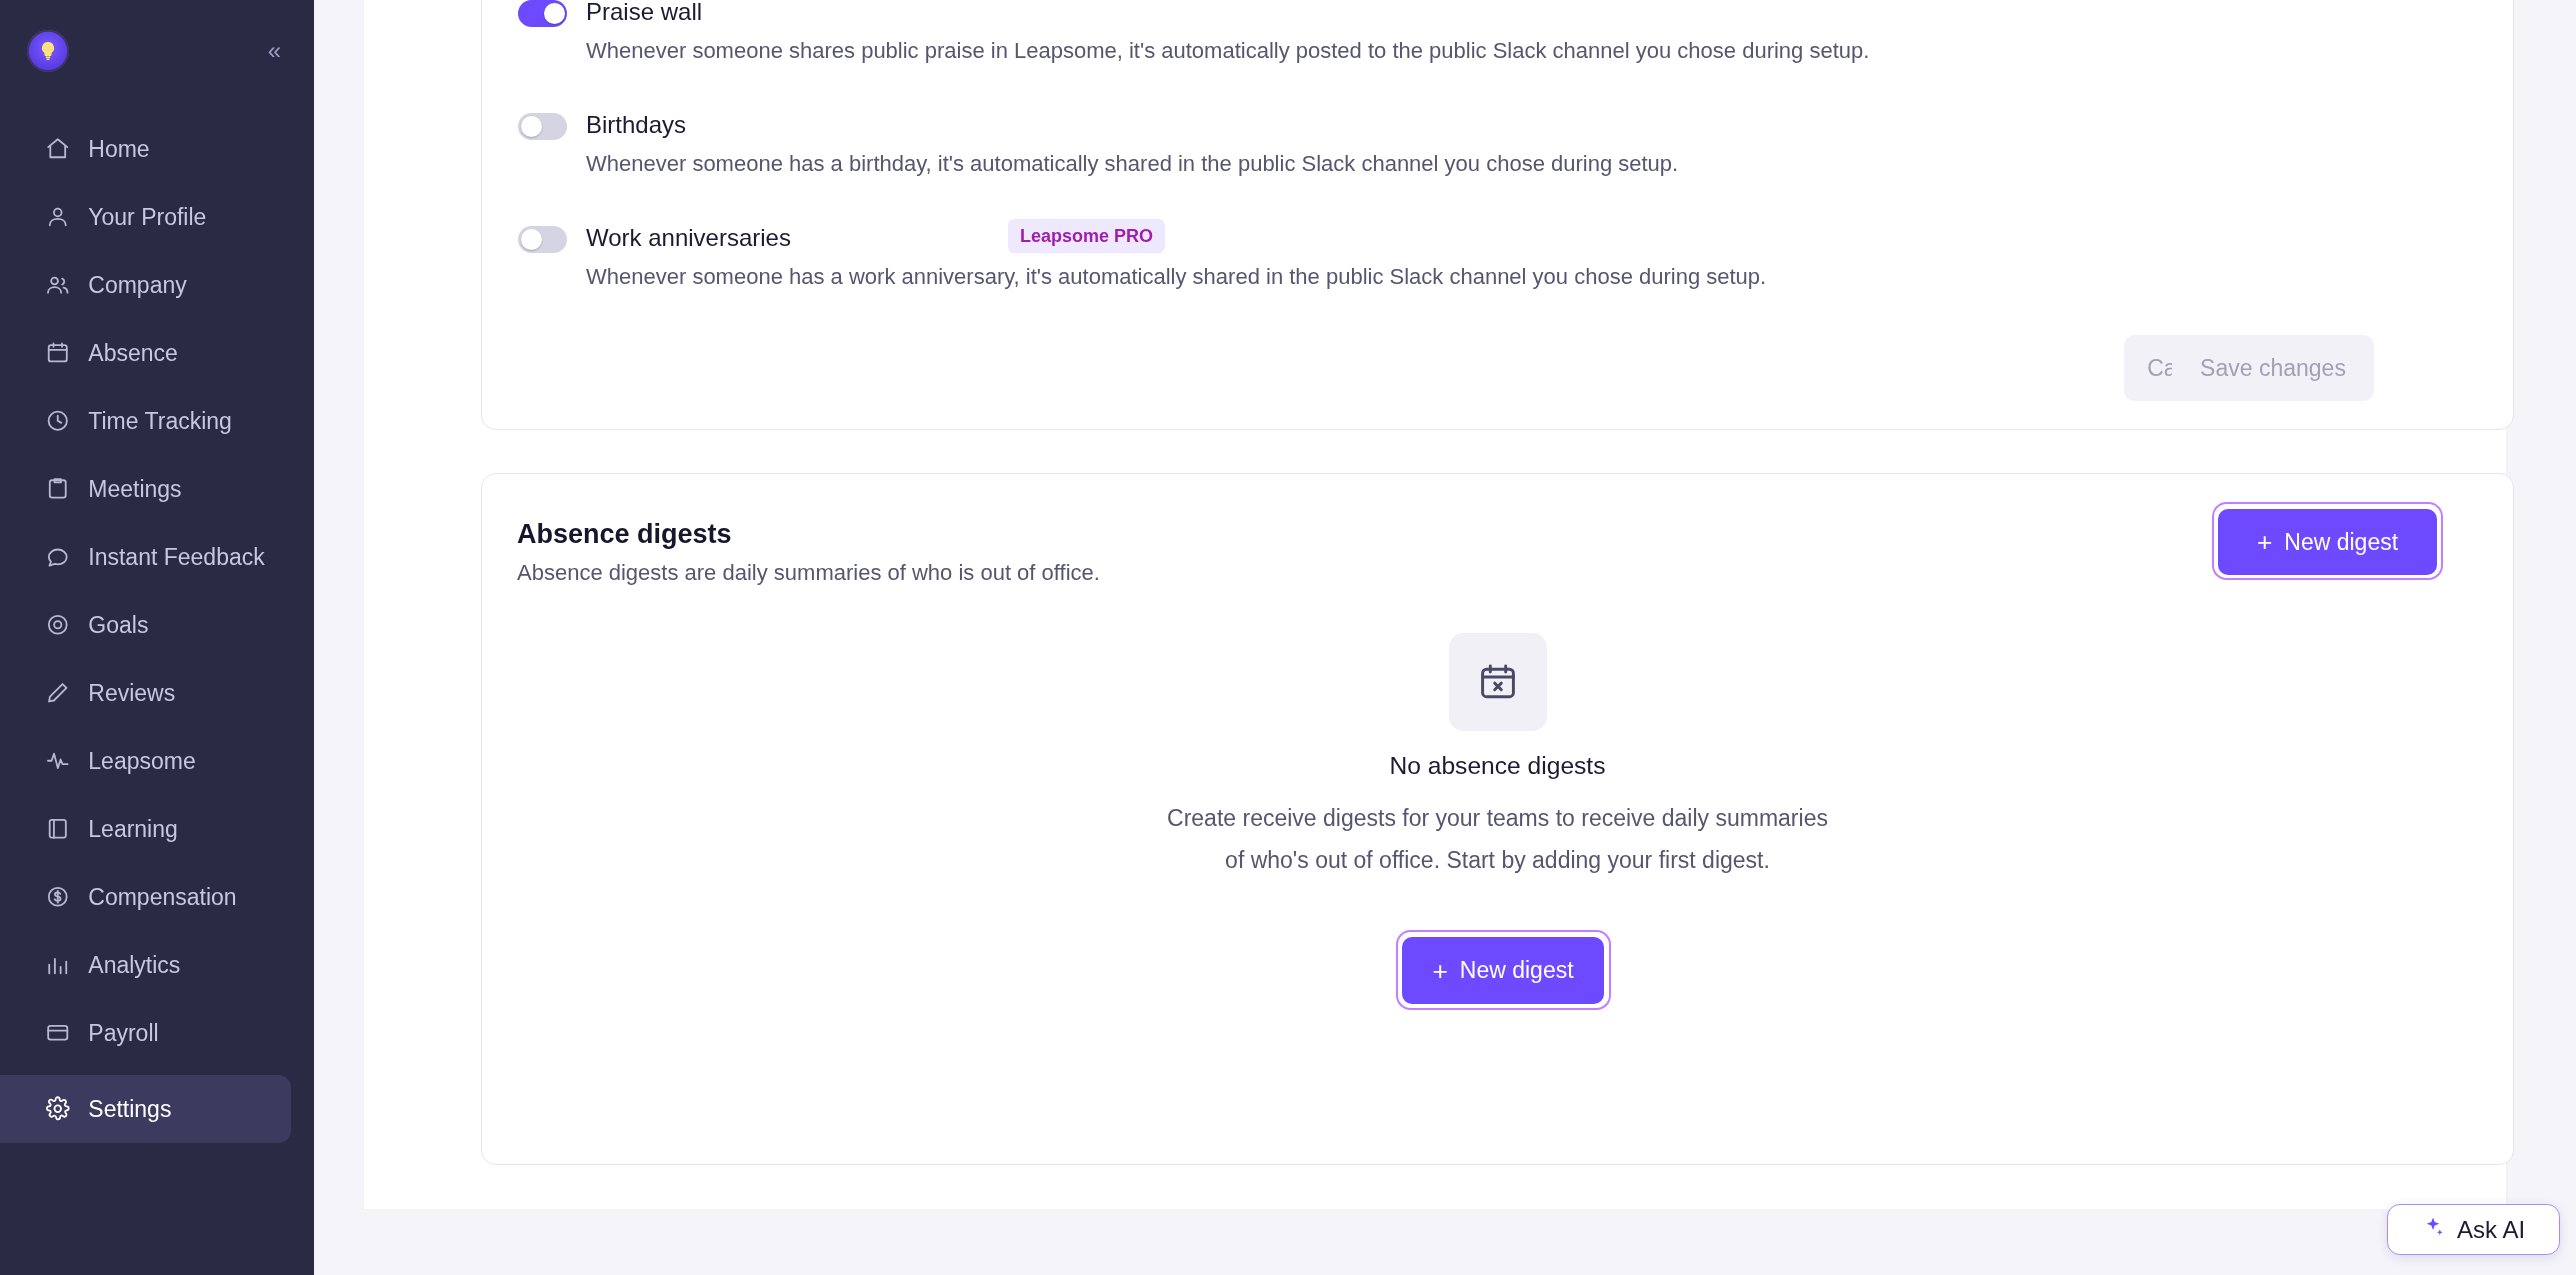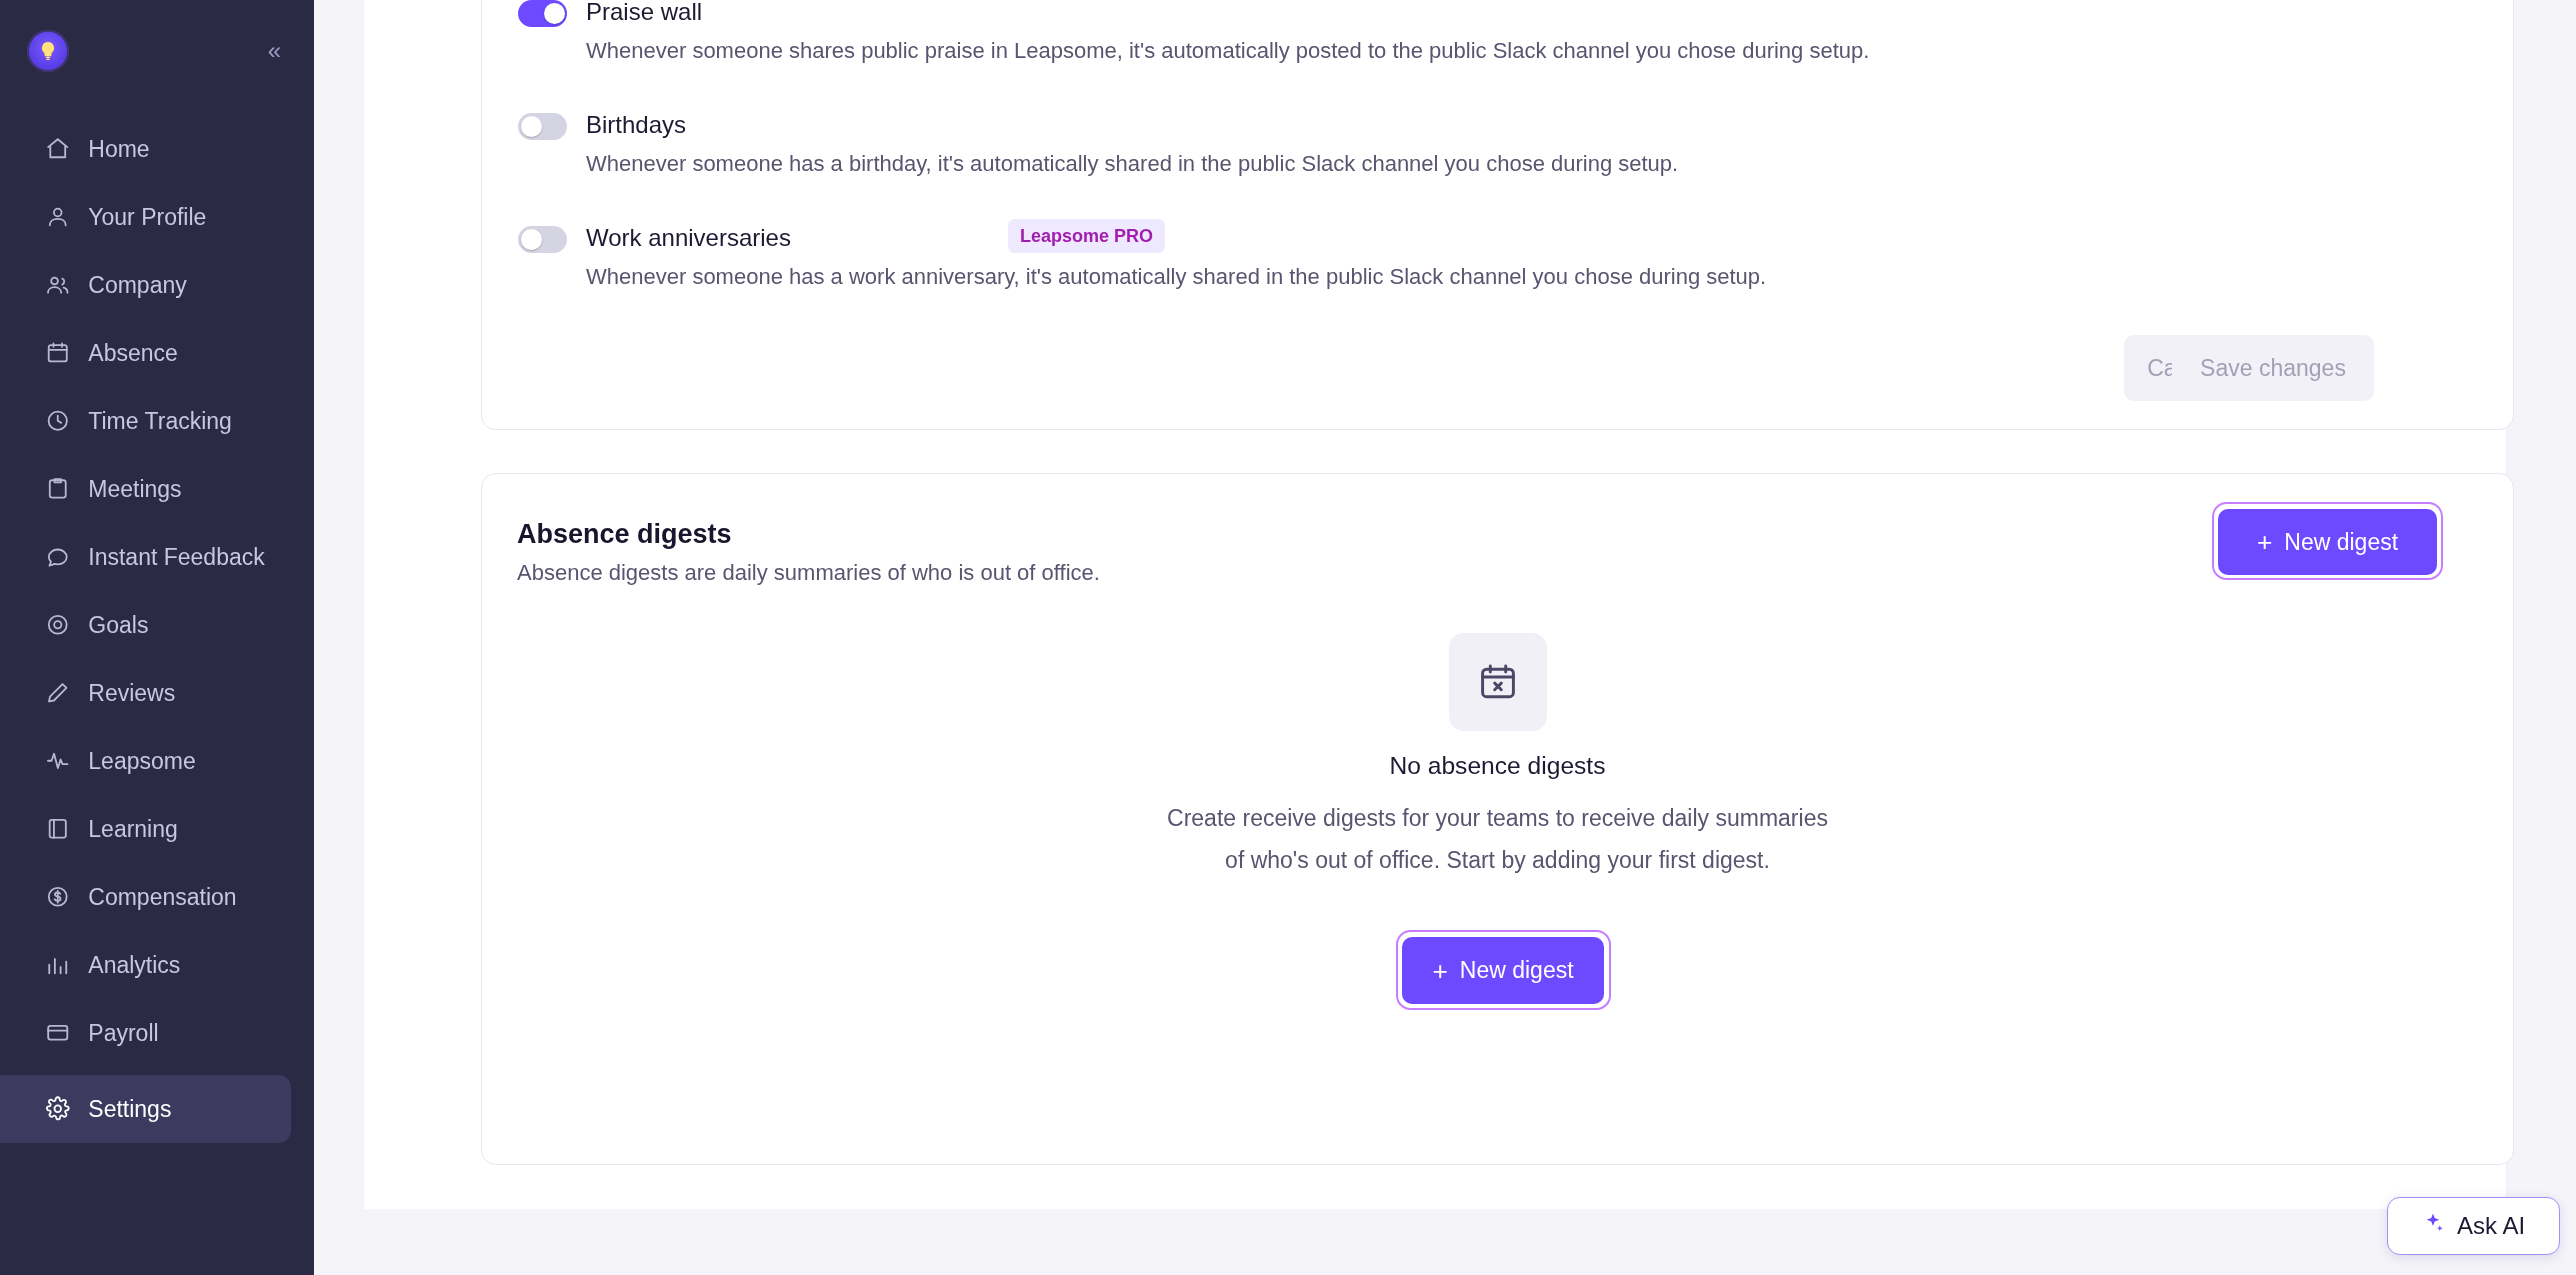--- a/index.html
+++ b/index.html
@@ -233,21 +233,21 @@
     font-size: 23px;
     color: #57556f;
   }
 
   
   .ask-ai {
     position: absolute;
     right: 16.4px;
     bottom: 20px;
     width: 173px;
-    height: 58px;
+    height: 51px;
     background: #ffffff;
     border: 1.8px solid #a78bfa;
     border-radius: 12.8px;
     display: flex;
     align-items: center;
     justify-content: center;
     gap: 12px;
     font-size: 24px;
     color: #1c1b33;
     cursor: pointer;

